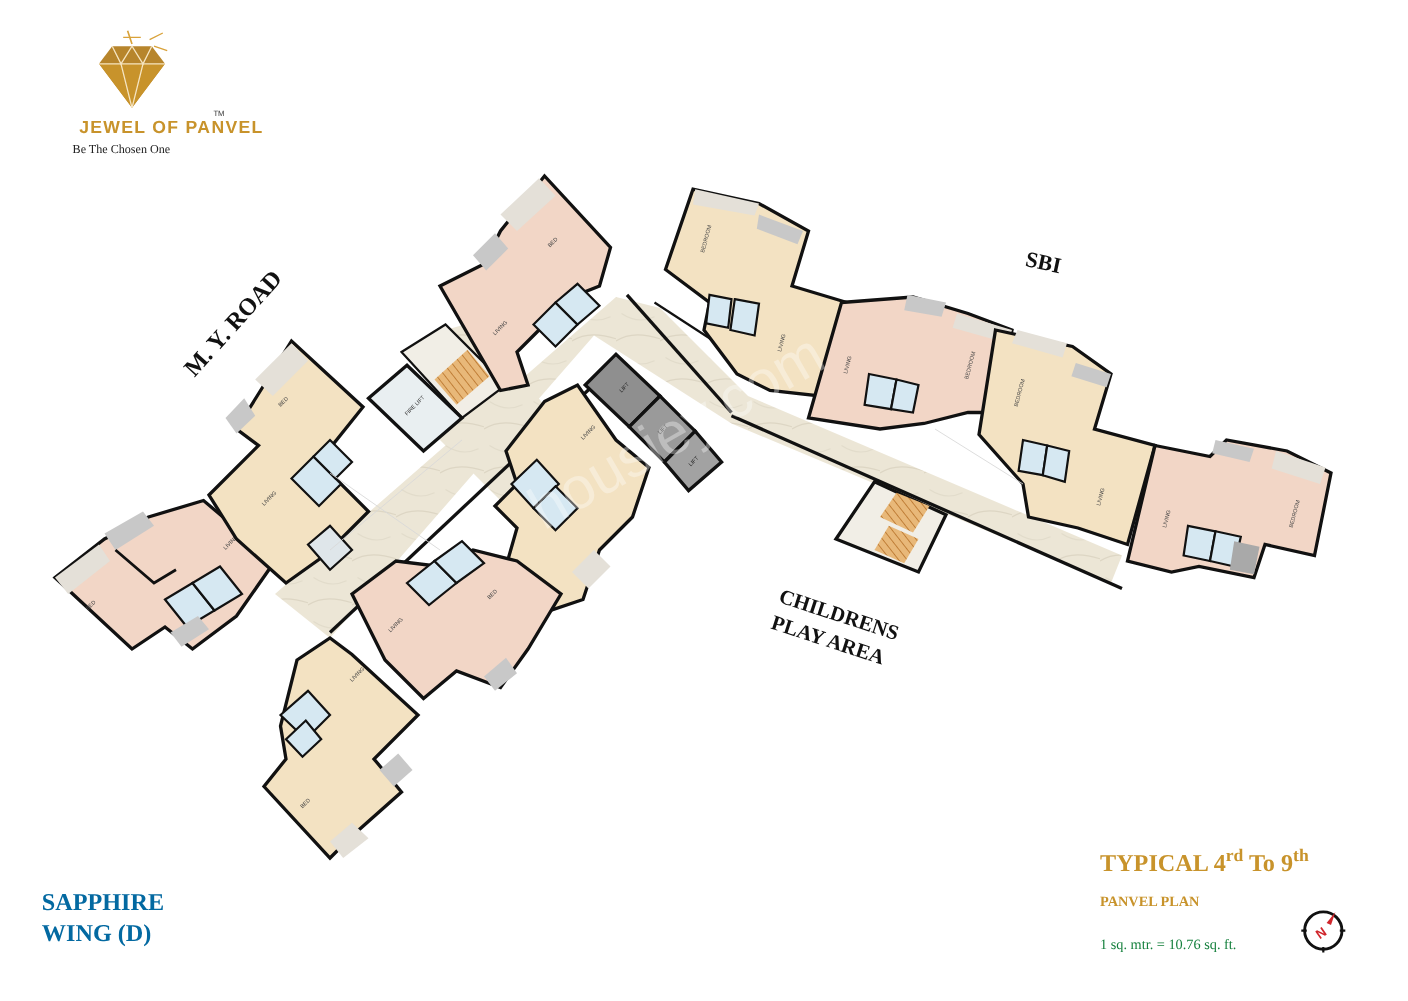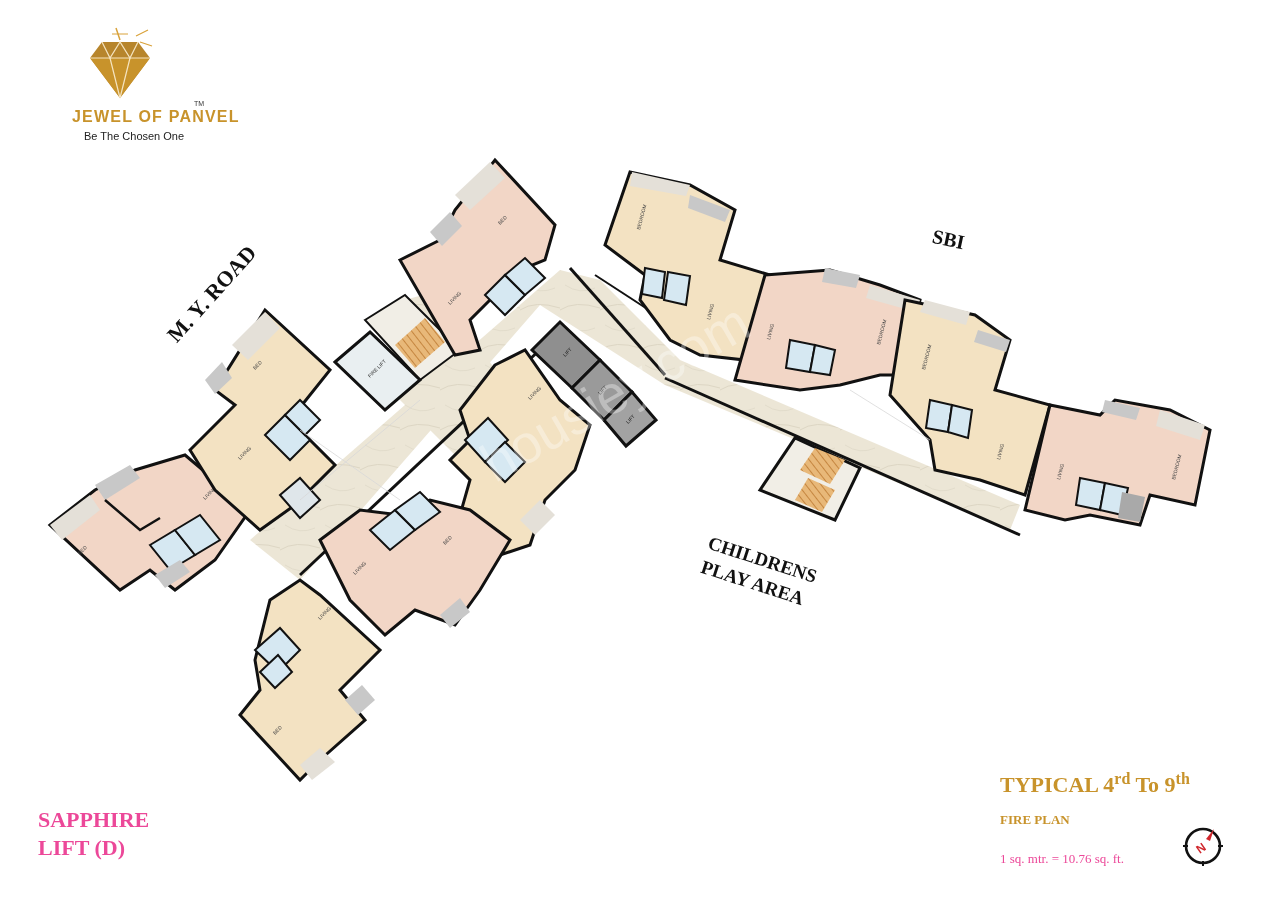--- a/index.html
+++ b/index.html
@@ -1,28 +1,28 @@
 <!DOCTYPE html>
 <html><head>
 <meta charset="utf-8">
 <style>
   html, body { margin:0; padding:0; background:#ffffff; }
   body { width:1280px; height:910px; position:relative; overflow:hidden; font-family:"Liberation Serif", serif; }
   .logo { position:absolute; left:36px; top:26px; width:190px; height:120px; }
   .logo svg { position:absolute; left:46px; top:0; }
   .brand { position:absolute; left:8px; top:82px; font-family:Liberation Sans, sans-serif; font-weight:bold; font-size:16px; letter-spacing:1.2px; color:#c8932b; white-space:nowrap;margin-left:28px; }
   .tm { position:absolute; left:158px; top:74px; font-family:"Liberation Sans", sans-serif; font-size:7px; color:#333; }
-  .tagline { position:absolute; left:48px; top:104px; font-family:Liberation Sans, sans-serif; font-size:11px; color:#222; white-space:nowrap; }
+  .tagline { position:absolute; left:30px; top:104px; font-family:Liberation Serif, serif; font-size:11px; color:#222; white-space:nowrap; }
   .plan { position:absolute; left:0; top:0; }
   .road { position:absolute; font-family:"Liberation Serif", serif; font-weight:bold; color:#111; white-space:nowrap; transform-origin:left top; }
-  .wing { position:absolute; left:38px; top:806px; font-family:"Liberation Serif", serif; font-weight:bold; font-size:22px; line-height:28px; color:#ec4899; }
+  .wing { position:absolute; left:38px; top:806px; font-family:"Liberation Serif", serif; font-weight:bold; font-size:22px; line-height:28px; color:#0369a1; }
   .typical { position:absolute; left:1000px; top:772px; font-family:"Liberation Serif", serif; font-weight:bold; font-size:22px; color:#c8932b; white-space:nowrap; }
   .typical sup { font-size:16px; vertical-align:top; position:relative; top:-2px; }
   .floorplan { position:absolute; left:1000px; top:812px; font-family:"Liberation Serif", serif; font-weight:bold; font-size:13px; color:#c8932b; }
-  .scale { position:absolute; left:1000px; top:851px; font-family:"Liberation Serif", serif; font-size:13px; color:#ec4899; white-space:nowrap; }
+  .scale { position:absolute; left:1000px; top:851px; font-family:"Liberation Serif", serif; font-size:13px; color:#15803d; white-space:nowrap; }
   .compass { position:absolute; left:1180px; top:823px; width:46px; height:46px; }
   .watermark { position:absolute; left:470px; top:440px; font-family:"Liberation Sans", sans-serif; font-size:54px; color:rgba(255,255,255,0.35); transform:rotate(-30deg); transform-origin:left top; white-space:nowrap; pointer-events:none; }
 </style>
 </head>
 <body>
 
 <div class="logo">
   <svg width="76" height="76" viewBox="0 0 76 76">
     <polygon points="8,32 20,16 56,16 68,32 38,72" fill="#b7852c"></polygon>
     <polygon points="8,32 68,32 38,72" fill="#c8932b"></polygon>
@@ -193,25 +193,25 @@
 
 <div class="road" style="left:162px; top:330px; font-size:22px; transform:rotate(-48deg);">M. Y. ROAD</div>
 <div class="road" style="left:935px; top:225px; font-size:20px; transform:rotate(12deg);">SBI</div>
 <div class="road" style="left:712px; top:532px; font-size:19px; transform:rotate(18deg);">CHILDRENS</div>
 <div class="road" style="left:705px; top:556px; font-size:19px; transform:rotate(18deg);">PLAY AREA</div>
 
 <div class="watermark">housiey.com</div>
 
 <div class="wing">
   <div>SAPPHIRE</div>
-  <div>LIFT (D)</div>
+  <div>WING (D)</div>
 </div>
 
 <div class="typical"><span>TYPICAL 4</span><sup>rd</sup><span> To 9</span><sup>th</sup></div>
-<div class="floorplan">FIRE PLAN</div>
+<div class="floorplan">PANVEL PLAN</div>
 <div class="scale">1 sq. mtr. = 10.76 sq. ft.</div>
 
 <svg class="compass" viewBox="0 0 46 46">
   <circle cx="23" cy="23" r="17" fill="none" stroke="#111" stroke-width="2.6"></circle>
   <line x1="3" y1="23" x2="8" y2="23" stroke="#111" stroke-width="2"></line>
   <line x1="38" y1="23" x2="43" y2="23" stroke="#111" stroke-width="2"></line>
   <line x1="23" y1="38" x2="23" y2="43" stroke="#111" stroke-width="2"></line>
   <polygon points="34,6 26,16 30,18" fill="#d0262c"></polygon>
   <text x="17" y="30" font-size="12" font-weight="bold" fill="#d0262c" font-family="Liberation Sans, sans-serif" transform="rotate(-35 20 26)">N</text>
 </svg>

